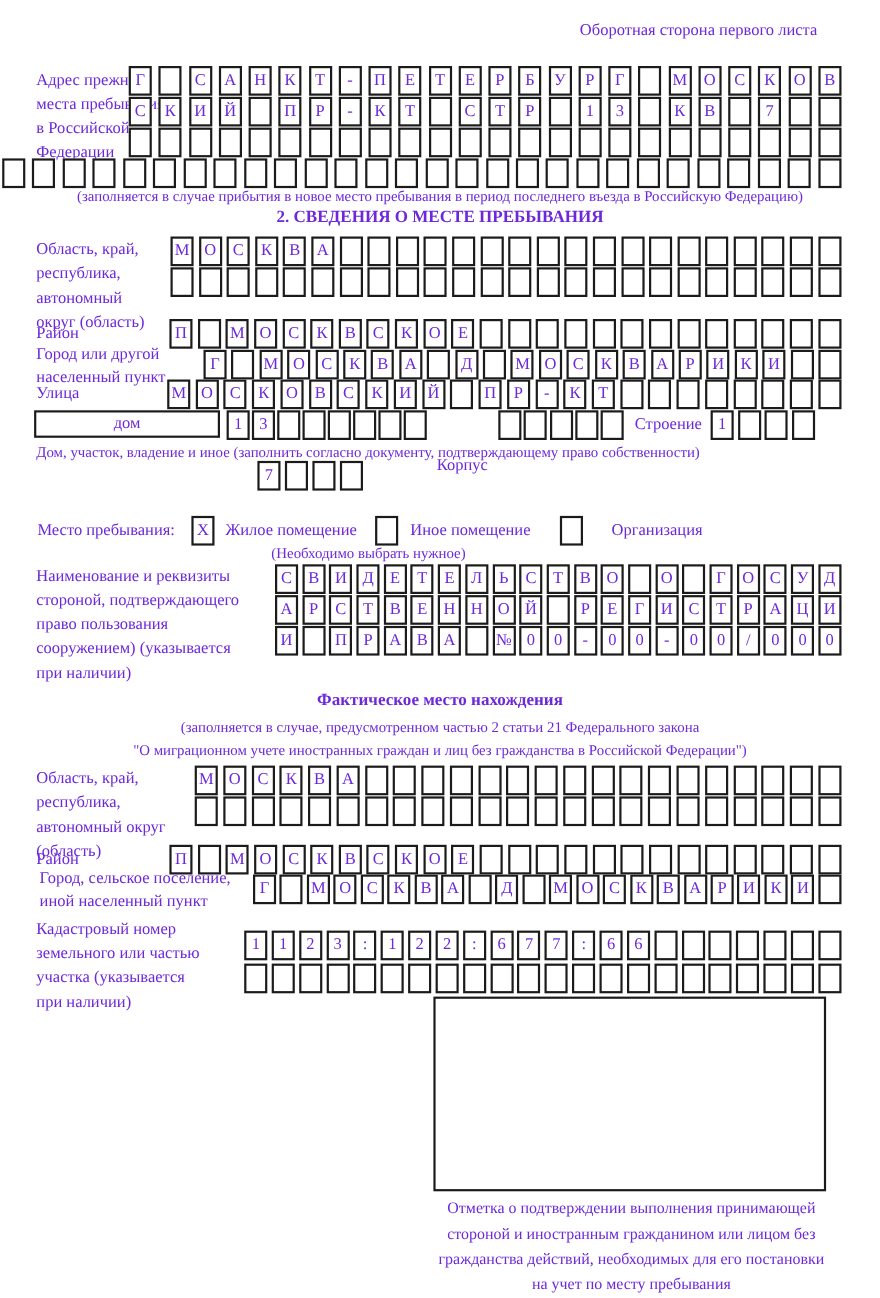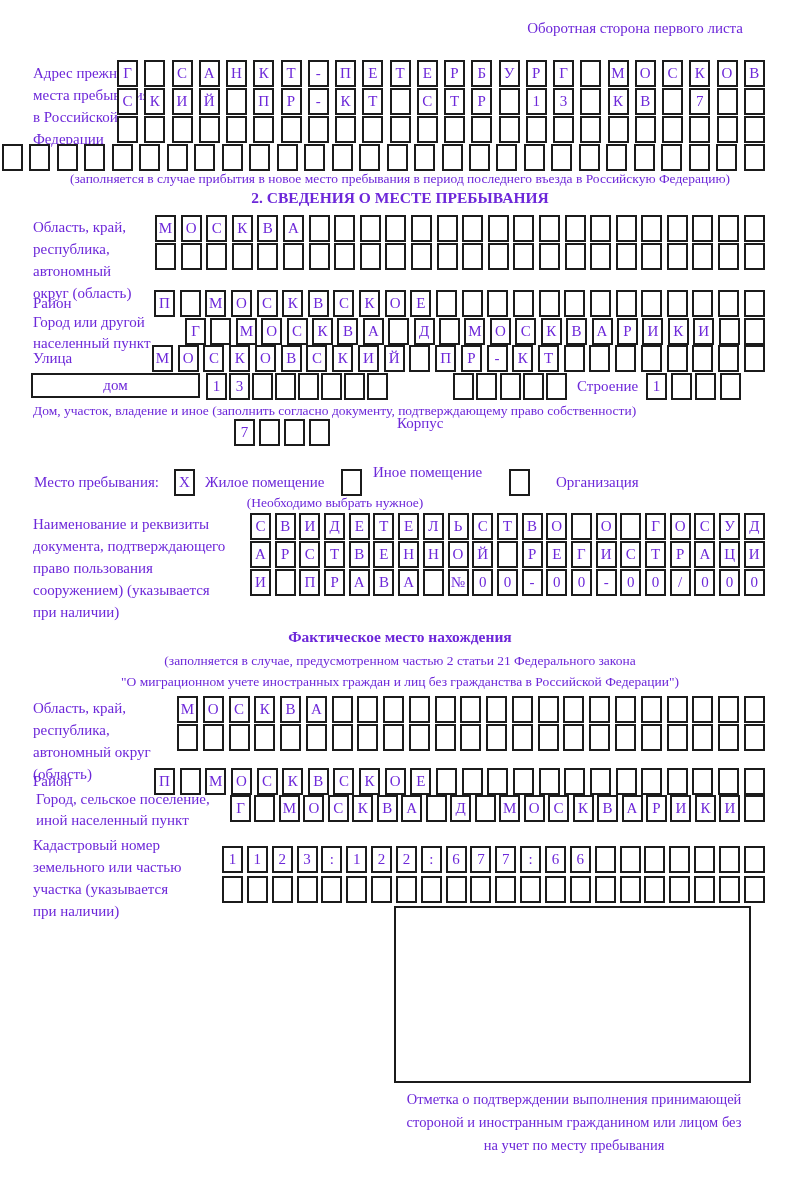--- a/index.html
+++ b/index.html
@@ -321,28 +321,28 @@
       <span class="cell">7</span>
       <span class="cell"></span>
       <span class="cell"></span>
       <span class="cell"></span>
     </div>
 
   <div class="txt" style="left:34px;top:469px;">Место пребывания:</div>
   <div class="cell" style="position:absolute;left:174px;top:469px;">X</div>
   <div class="txt" style="left:205px;top:469px;">Жилое помещение</div>
   <div class="cell" style="position:absolute;left:341px;top:469px;"></div>
-  <div class="txt" style="left:373px;top:459px;">Иное помещение</div>
+  <div class="txt" style="left:373px;top:469px;">Иное помещение</div>
   <div class="cell" style="position:absolute;left:509px;top:469px;"></div>
   <div class="txt" style="left:556px;top:469px;">Организация</div>
   <div class="cap" style="left:185px;top:495px;width:300px;text-align:center;">(Необходимо выбрать нужное)</div>
 
   <div class="lbl" style="left:33px;top:513px;">
       <div class="line">Наименование и реквизиты</div>
-      <div class="line">документа, подтверждающего</div>
+      <div class="line">стороной, подтверждающего</div>
       <div class="line">право пользования</div>
       <div class="line">сооружением) (указывается</div>
       <div class="line">при наличии)</div>
     </div>
   <div class="row" style="left:250px;top:513px;width:515px;">
       <span class="cell">С</span>
       <span class="cell">В</span>
       <span class="cell">И</span>
       <span class="cell">Д</span>
       <span class="cell">Е</span>
@@ -580,16 +580,17 @@
       <span class="cell"></span>
       <span class="cell"></span>
       <span class="cell"></span>
       <span class="cell"></span>
     </div>
 
   <div class="stampbox" style="left:394px;top:906px;width:357px;height:177px;"></div>
   <div class="stampcap" style="left:354px;top:1088px;width:440px;">
       <div class="line">Отметка о подтверждении выполнения принимающей</div>
       <div class="line">стороной и иностранным гражданином или лицом без</div>
+      <div class="line">гражданства действий, необходимых для его постановки</div>
       <div class="line">на учет по месту пребывания</div>
     </div>
 
 </div>
 
 </body></html>

